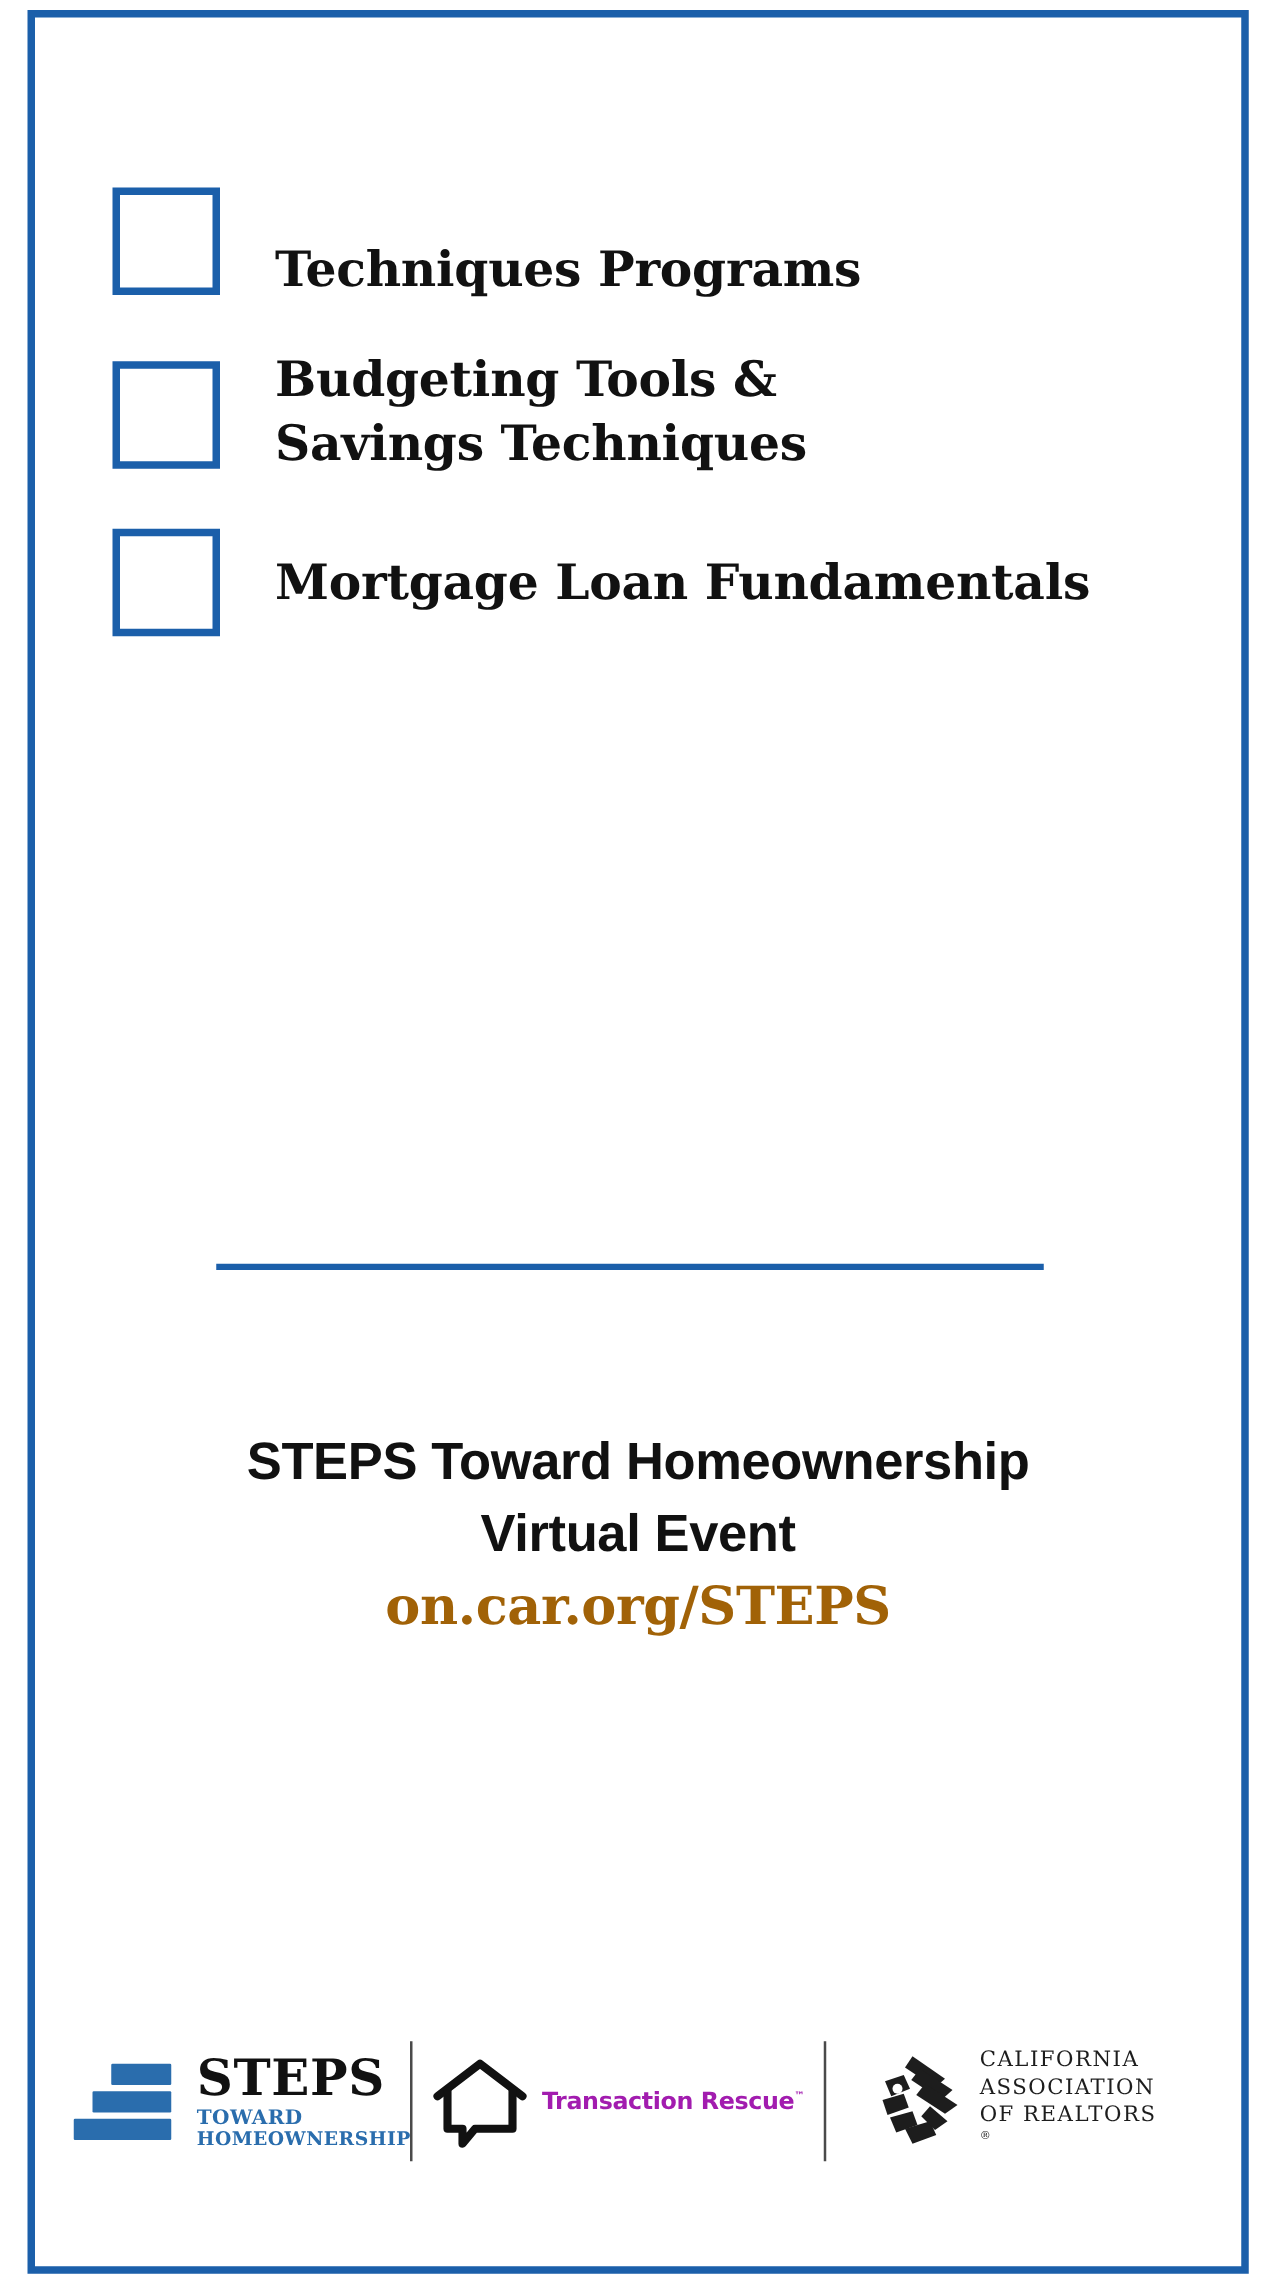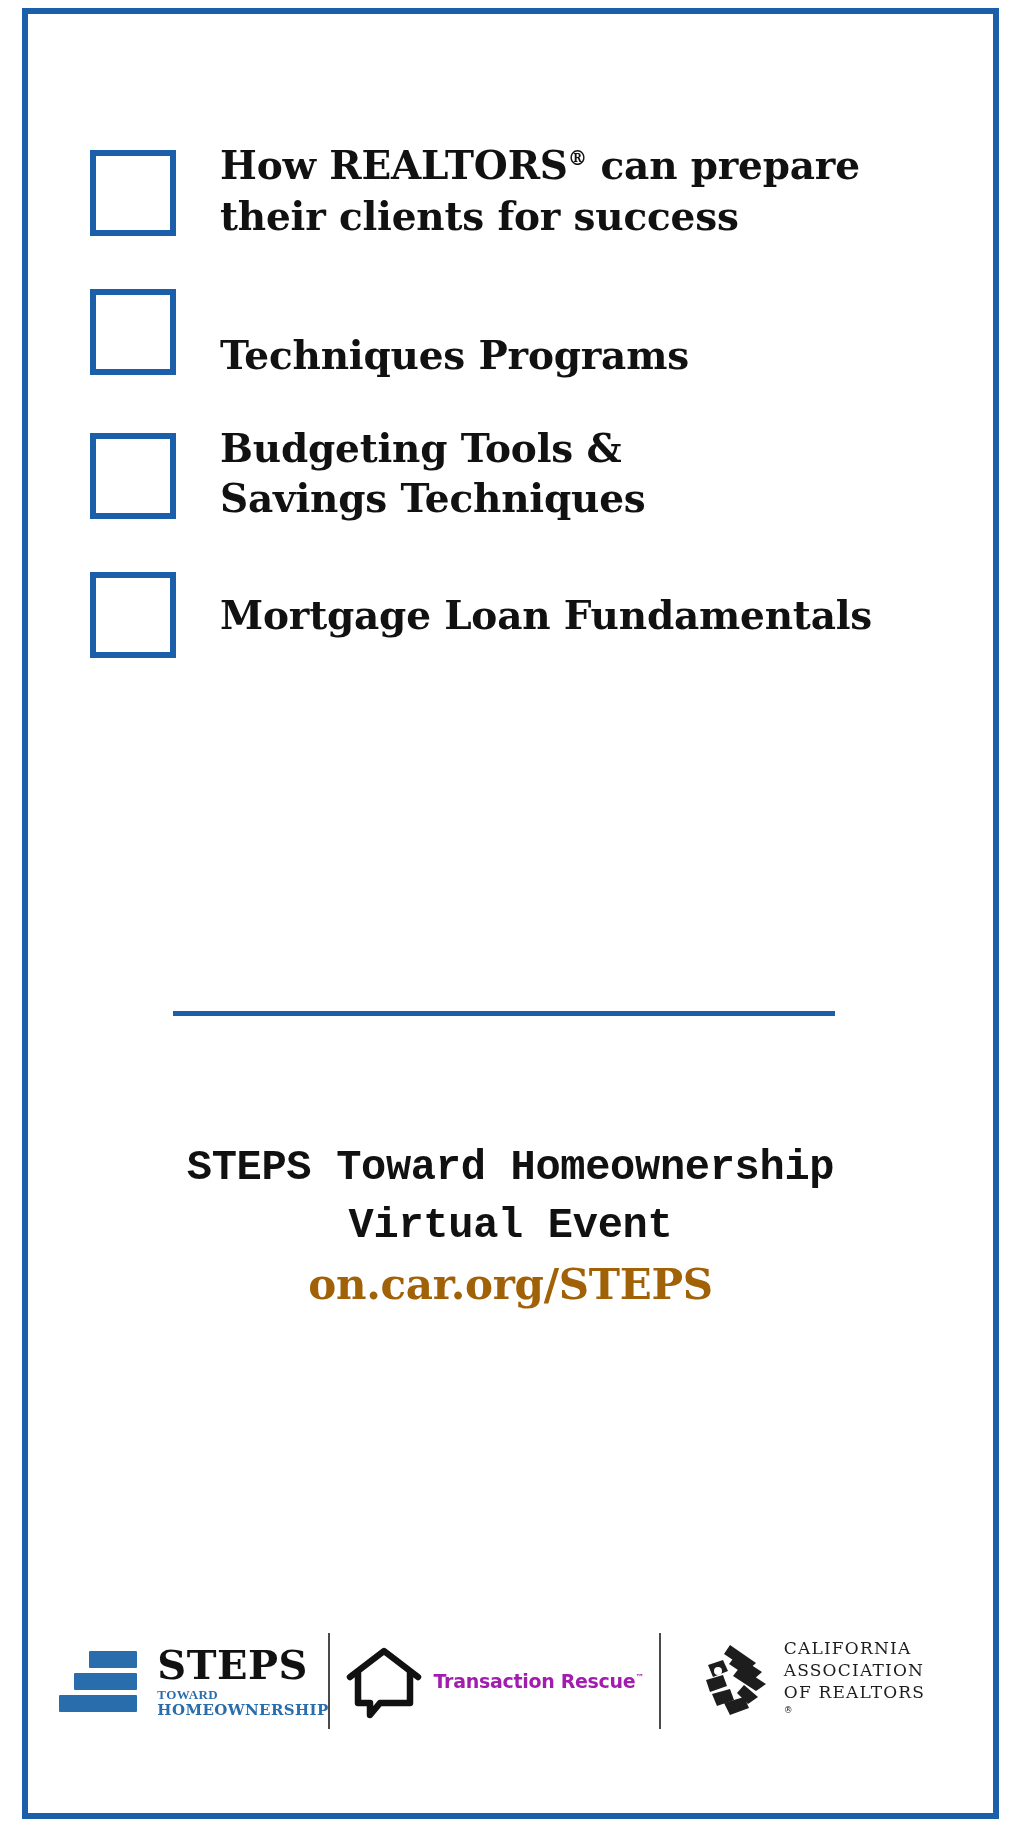--- a/index.html
+++ b/index.html
@@ -91,21 +91,21 @@
 
   
   .event {
     position: absolute;
     left: 0;
     top: 1140px;
     width: 1021px;
     text-align: center;
   }
   .event-line {
-    font-family: Liberation Mono, monospace;
+    font-family: Liberation Sans, sans-serif;
     font-weight: bold;
     font-size: 42px;
     line-height: 1.38;
     color: #111111;
     letter-spacing: -0.3px;
   }
   .event-url {
     font-family: "DejaVu Serif", "Liberation Serif", serif;
     font-weight: bold;
     font-size: 42px;
@@ -173,21 +173,21 @@
     letter-spacing: 0.5px;
     display: block;
   }
   .steps-sub1, .steps-sub2 {
     font-family: "DejaVu Serif", "Liberation Serif", serif;
     font-weight: bold;
     color: #2a6dad;
     display: block;
     letter-spacing: 0.4px;
   }
-  .steps-sub1 { font-size: 13px; margin-top: 3px; font-family: Liberation Serif, serif; }
+  .steps-sub1 { font-size: 16px; margin-top: 3px; }
   .steps-sub2 { font-size: 15px; margin-top: 2px; }
 
   
   .tr-logo { display: flex; align-items: center; }
   .tr-mark { width: 76px; height: 76px; flex: 0 0 auto; }
   .tr-text {
     font-family: "DejaVu Sans", "Liberation Sans", sans-serif;
     font-weight: bold;
     font-size: 19px;
     color: #a21caf;
@@ -223,24 +223,20 @@
 </style>
 </head>
 <body>
 
 <div class="poster">
 
   <div class="frame"></div>
 
   <div class="checklist">
 
-    <div class="check-row">
-      <div class="checkbox"></div>
-      <div class="check-label"><span>How REALTORS</span><sup>®</sup><span> can prepare</span><br><span>their clients for success</span></div>
-    </div>
 
     <div class="check-row">
       <div class="checkbox"></div>
       <div class="check-label"><br><span>Techniques Programs</span></div>
     </div>
 
     <div class="check-row">
       <div class="checkbox"></div>
       <div class="check-label"><span>Budgeting Tools &amp;</span><br><span>Savings Techniques</span></div>
     </div>

